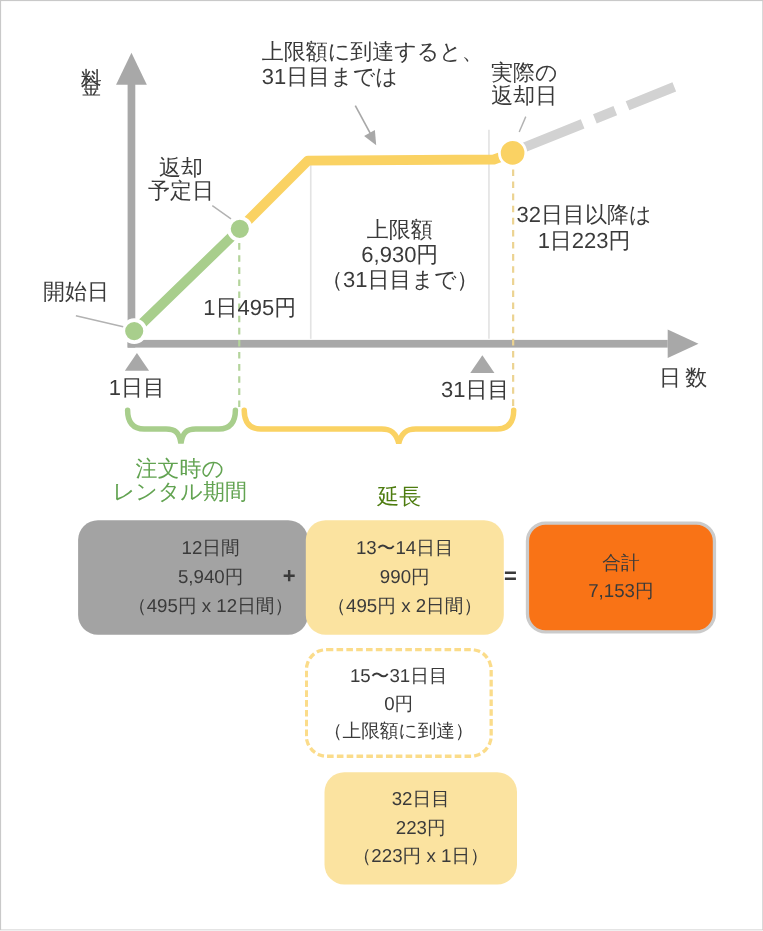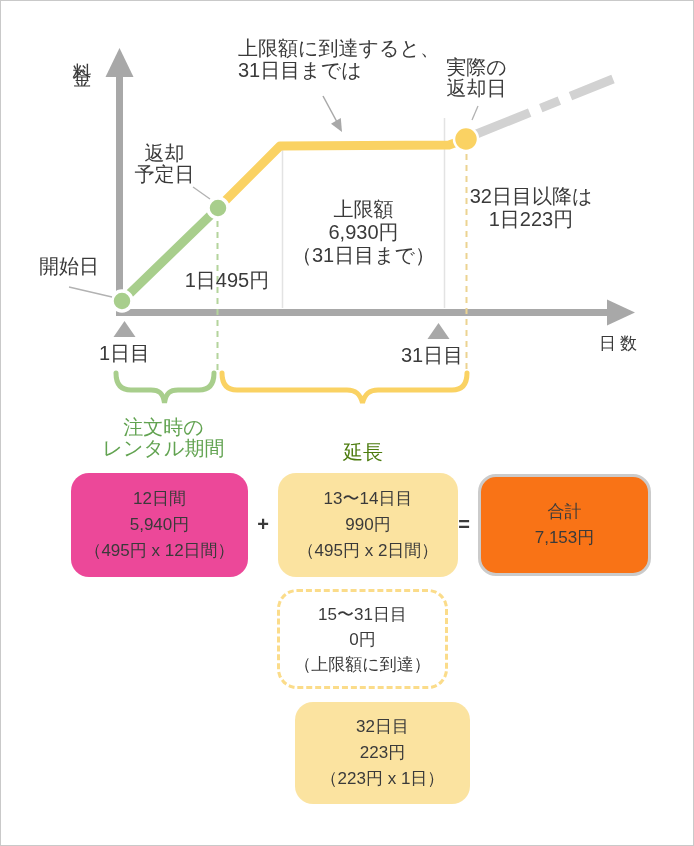--- a/index.html
+++ b/index.html
@@ -13,21 +13,21 @@
   .lbl{position:absolute;font-size:20px;line-height:22px;text-align:center;color:#3a3a3a;white-space:nowrap;}
   .lbl.left{text-align:left;}
   .vert{writing-mode:vertical-rl;letter-spacing:7px;}
   .green-text{color:#62a351;}
   .gold-text{color:#4d7c0f;}
   .box{
     position:absolute;border-radius:18px;display:flex;flex-direction:column;
     justify-content:center;align-items:center;font-size:17px;line-height:26px;
     text-align:center;color:#3a3a3a;
   }
-  .box.green{background:#ec4899;}
+  .box.green{background:#a3a3a3;padding-left:32px;}
   .box.yellow{background:#fbe3a0;}
   .box.total{background:#f97316;border:3px solid #cbcbcb;}
   .box.dashed{background:#ffffff;border:3px dashed #fbdc8a;border-radius:20px;}
   .op{position:absolute;font-size:20px;font-weight:600;text-align:center;color:#3a3a3a;}
 </style>
 </head>
 <body>
 
 <div class="canvas">
 
@@ -66,21 +66,21 @@
     </g>
 
     <polygon points="123.5,320 112.5,336 134.5,336" fill="#a8a8a8"></polygon>
     <polygon points="437.5,322 426.5,338 448.5,338" fill="#a8a8a8"></polygon>
 
     <path d="M 115 372 C 115 383, 120 389, 130 389 L 150 389 C 158 389, 162 392, 163.5 402 C 165 392, 169 389, 177 389 L 198 389 C 208 389, 213 383, 213 372" fill="none" stroke="#a8ce8c" stroke-width="5" stroke-linecap="round"></path>
     <path d="M 221 372 C 221 383, 226 389, 236 389 L 346 389 C 354 389, 359 392, 361.5 402 C 364 392, 369 389, 377 389 L 451 389 C 461 389, 466 383, 466 372" fill="none" stroke="#fad263" stroke-width="5" stroke-linecap="round"></path>
   </svg>
 
   <div class="lbl vert" style="left:70px;top:46px;font-size:19px;">料金</div>
-  <div class="lbl" style="left:598px;top:332px;font-size:17px;letter-spacing:4px;">日数</div>
+  <div class="lbl" style="left:598px;top:332px;font-size:20px;letter-spacing:4px;">日数</div>
 
   <div class="lbl" style="left:36px;top:254px;width:64px;">開始日</div>
 
   <div class="lbl" style="left:121px;top:142px;width:85px;line-height:21px;">
     <div>返却</div>
     <div>予定日</div>
   </div>
 
   <div class="lbl left" style="left:237px;top:36px;line-height:22px;">
     <div>上限額に到達すると、</div>

